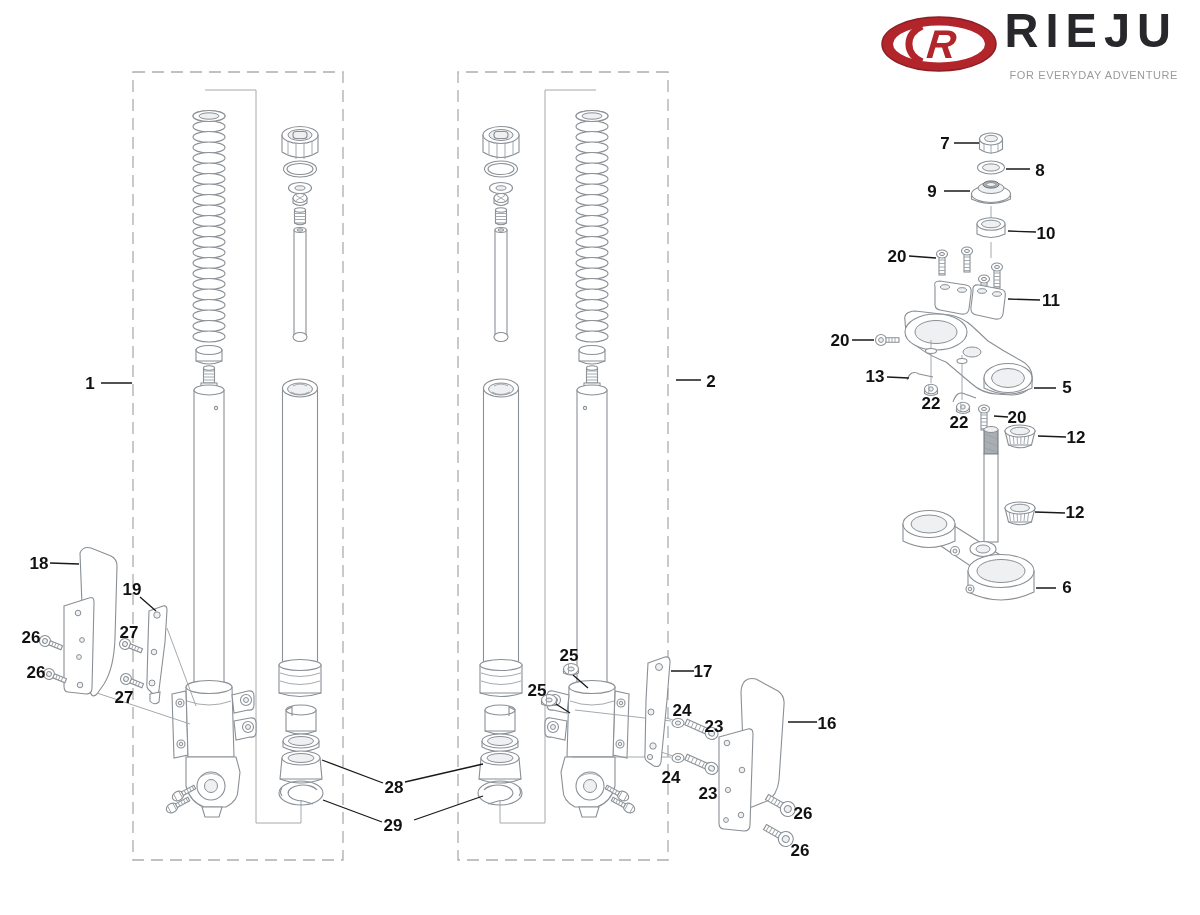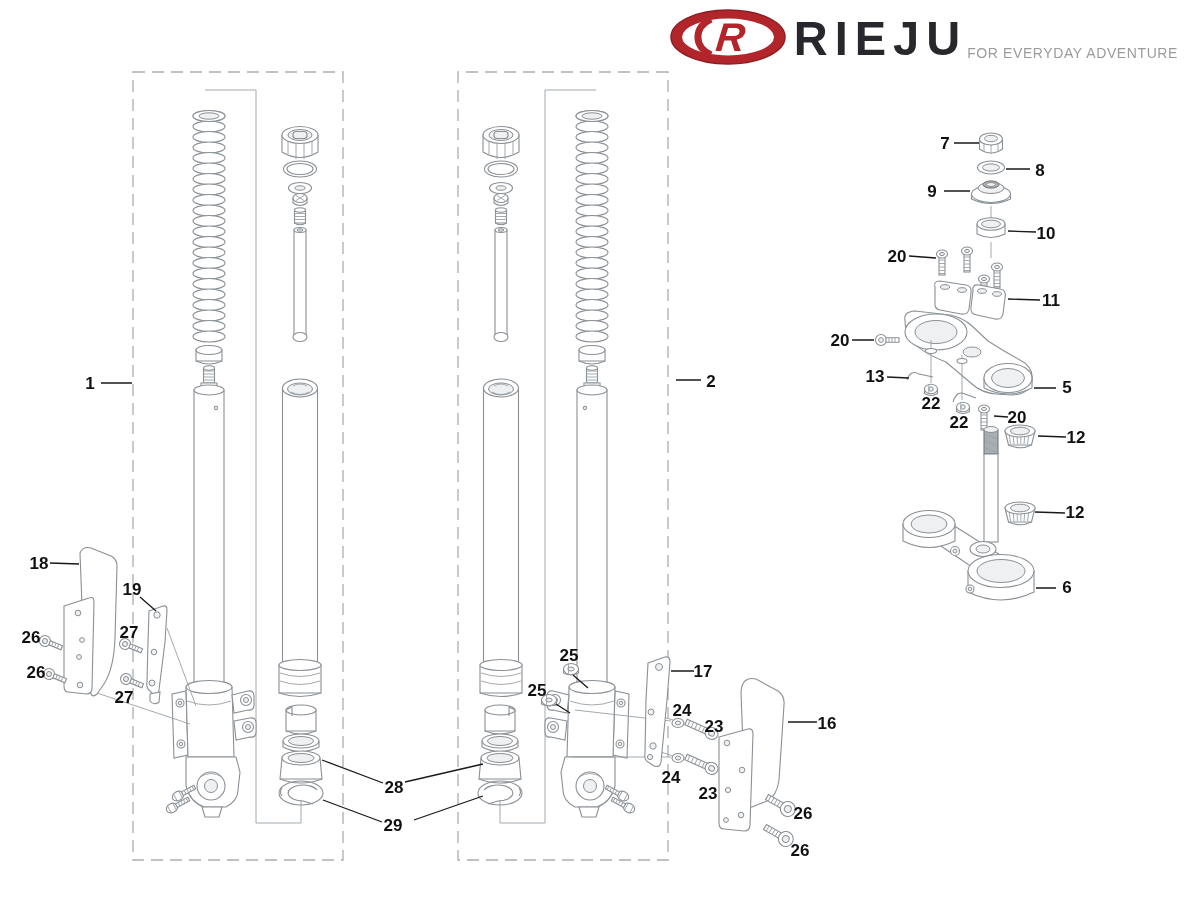--- a/index.html
+++ b/index.html
@@ -10,24 +10,24 @@
   .part{fill:#ffffff;stroke:#8a9096;stroke-width:1.1;}
   .part2{fill:#eef0f1;stroke:#8a9096;stroke-width:1;}
   .darkp{fill:#a9aeb3;stroke:#6d7277;stroke-width:1;}
   .ln{fill:none;stroke:#8a9096;stroke-width:1.1;}
   .thin{fill:none;stroke:#9aa0a5;stroke-width:0.9;}
   .dashbox{fill:none;stroke:#a9aeb3;stroke-width:1.3;stroke-dasharray:12 7;}
   .leader{fill:none;stroke:#1a1a1a;stroke-width:1.3;}
   .callout{font:bold 17px "Liberation Sans",sans-serif;fill:#111;text-anchor:middle;}
   
   .logo{position:absolute;top:6px;right:22px;display:flex;align-items:center;gap:5px;}
-  .logo-text{display:flex;flex-direction:row;align-items:flex-end;}
+  .logo-text{display:flex;flex-direction:column;align-items:flex-end;}
   .brand{font-weight:bold;font-size:47px;line-height:1;letter-spacing:7px;color:#28282c;
          transform:scaleY(1.04);}
-  .tagline{font-size:14px;color:#9b9b9b;letter-spacing:0.6px;margin-top:8px;text-align:center;}
+  .tagline{font-size:11px;color:#9b9b9b;letter-spacing:0.6px;margin-top:16px;text-align:center;}
   .emblem-r{font:italic bold 40px "Liberation Sans",sans-serif;fill:#b2252b;}
 </style>
 </head>
 <body>
 
 <div class="canvas">
 
   <div class="logo">
     <svg width="122" height="62" viewBox="0 0 122 62">
       <ellipse cx="61" cy="31" rx="57" ry="27" fill="#b2252b" stroke="#8c1e23" stroke-width="1.5"></ellipse>

